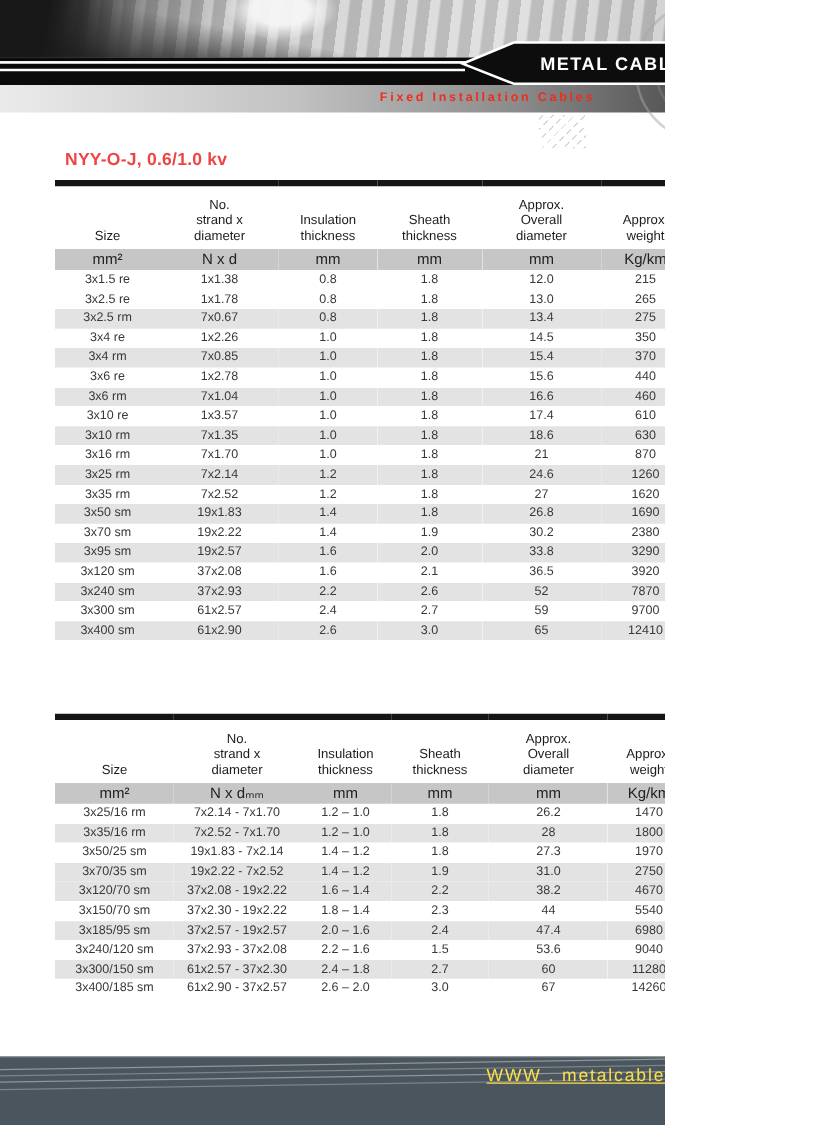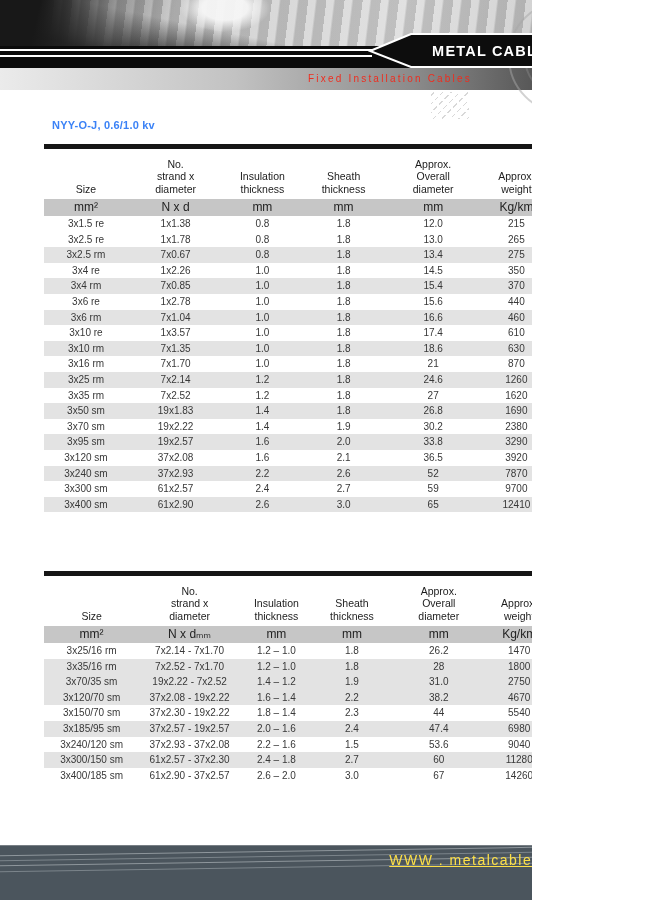--- a/index.html
+++ b/index.html
@@ -25,27 +25,27 @@
   .hline.left{left:0;width:372px;}
   .hline.right{left:596px;width:75px;}
   .xbar{position:absolute;top:55px;left:639px;width:17px;height:2px;background:#fff;z-index:3;}
   .xbar.a{transform:rotate(26deg);} .xbar.b{transform:rotate(-26deg);}
   .badge-svg{position:absolute;left:368px;top:32px;z-index:5;}
   .badge-text{font-family:"Liberation Sans","DejaVu Sans",sans-serif;font-weight:bold;
     font-size:14.5px;letter-spacing:1.2px;fill:#ffffff;}
   .strip{position:absolute;left:0;top:68px;width:671px;height:22px;z-index:2;
     background:linear-gradient(to right,#ebebeb,#c2c2c2 35%,#8a8a8a 62%,#4a4a4a 84%,#262626 95%,#191919);}
   .strip-label{position:absolute;left:280px;top:5px;width:220px;text-align:center;
-    font-size:10px;font-weight:normal;letter-spacing:2.2px;color:#ee2d1f;white-space:nowrap;}
+    font-size:10px;font-weight:bold;letter-spacing:2.2px;color:#ee2d1f;white-space:nowrap;}
   .hatch{position:absolute;left:431px;top:92px;width:38px;height:27px;opacity:.55;z-index:1;
     background:repeating-linear-gradient(135deg, transparent 0 2px, #b9b9b9 2px 3px, transparent 3px 6px);
     -webkit-mask-image:repeating-linear-gradient(45deg,#000 0 5px,transparent 5px 8px);
             mask-image:repeating-linear-gradient(45deg,#000 0 5px,transparent 5px 8px);}
-  .title{position:absolute;left:52px;top:119px;font-size:11px;font-weight:bold;
-    color:#3b82f6;letter-spacing:.2px;}
+  .title{position:absolute;left:52px;top:119px;font-size:14px;font-weight:bold;
+    color:#ef4444;letter-spacing:.2px;}
 
   
   .tbl{position:absolute;left:44px;width:560px;border-collapse:collapse;table-layout:fixed;
     border-top:5px solid #151515;}
   .tbl.t1{top:144px;} .tbl.t2{top:571px;}
   .tbl th{height:46px;vertical-align:bottom;padding:0 0 4px 0;font-weight:normal;
     font-size:10.5px;line-height:12.5px;color:#1c1c1c;white-space:pre-line;}
   .tbl td{padding:0;height:15.6px;line-height:15.6px;font-size:10px;color:#383838;
     text-align:center;white-space:nowrap;overflow:hidden;}
   .tbl tr.units td{height:17px;line-height:17px;font-size:12px;color:#222;background:#c6c6c6;}
@@ -337,20 +337,28 @@
           <td>26.2</td>
           <td>1470</td>
         </tr>
         <tr class="alt">
           <td>3x35/16 rm</td>
           <td>7x2.52 -  7x1.70</td>
           <td>1.2 – 1.0</td>
           <td>1.8</td>
           <td>28</td>
           <td>1800</td>
+        </tr>
+        <tr>
+          <td>3x50/25 sm</td>
+          <td>19x1.83 -  7x2.14</td>
+          <td>1.4 – 1.2</td>
+          <td>1.8</td>
+          <td>27.3</td>
+          <td>1970</td>
         </tr>
         <tr class="alt">
           <td>3x70/35 sm</td>
           <td>19x2.22 -  7x2.52</td>
           <td>1.4 – 1.2</td>
           <td>1.9</td>
           <td>31.0</td>
           <td>2750</td>
         </tr>
         <tr class="alt">

